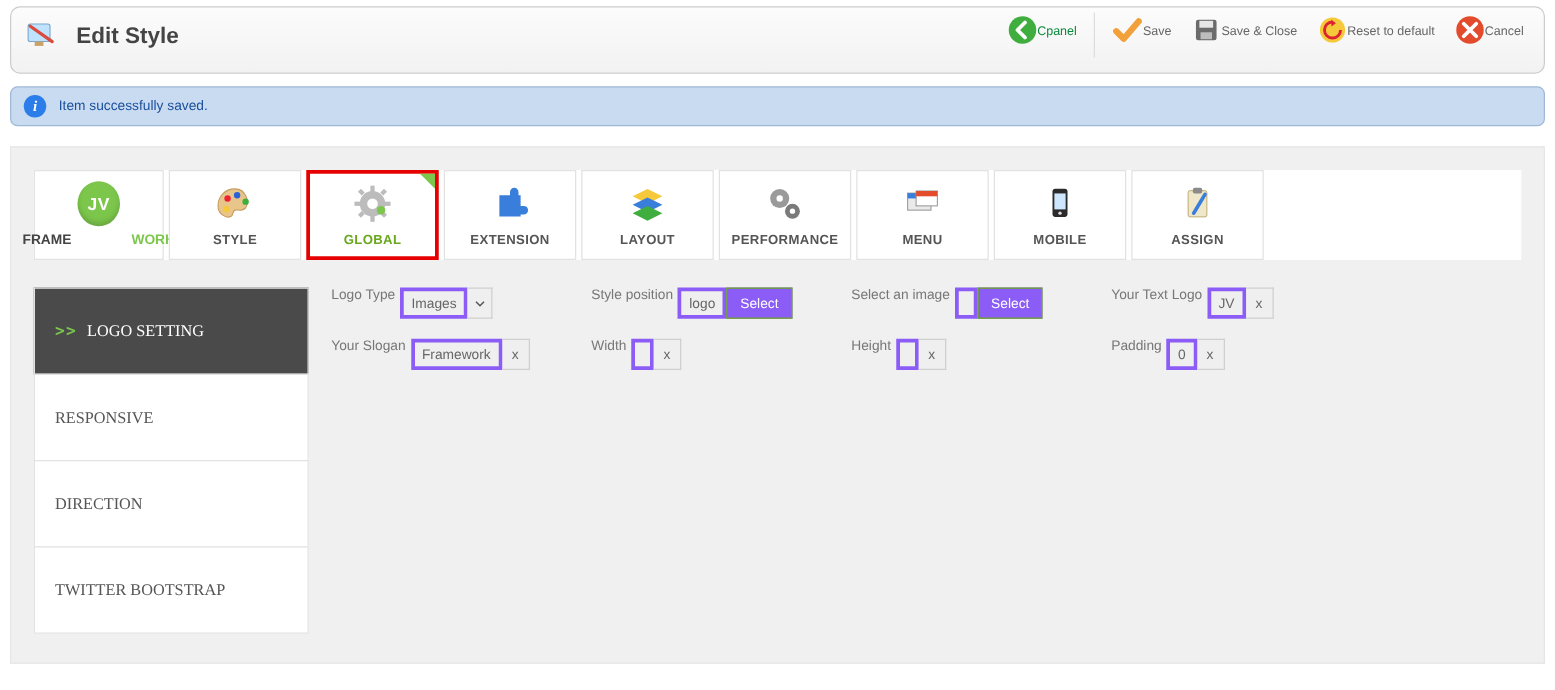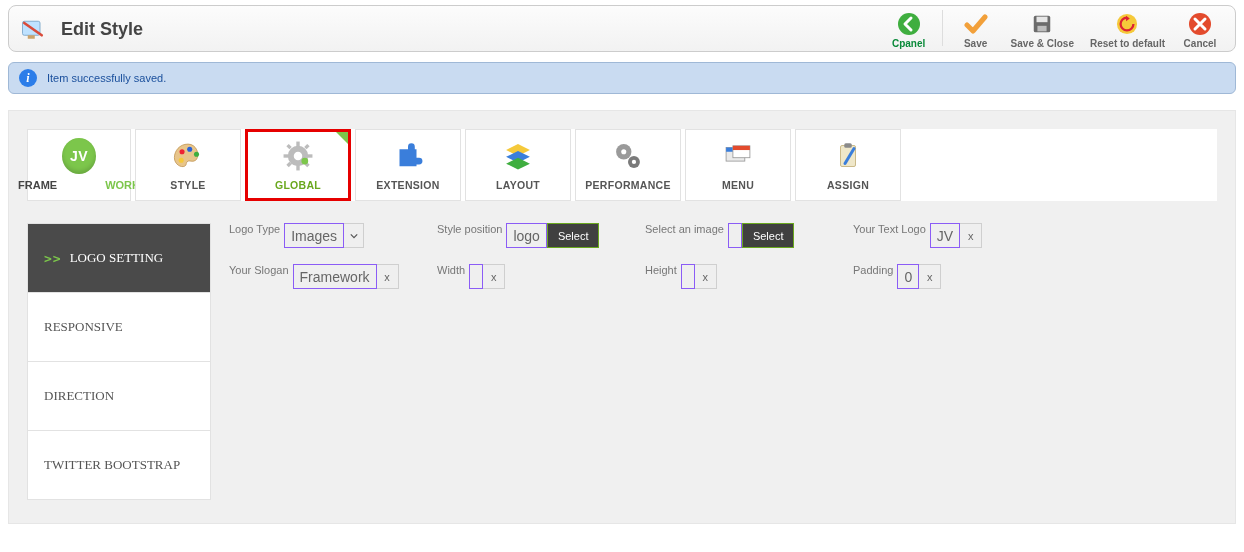--- a/index.html
+++ b/index.html
@@ -1,25 +1,25 @@
 <!DOCTYPE html>
 <html><head>
 <meta charset="utf-8">
 <style>
   * { box-sizing: border-box; margin: 0; padding: 0; }
   body { font-family: Arial, Helvetica, sans-serif; font-size: 12px; background: #fff; color: #333; }
 
   
-  .toolbar { display: flex; align-items: center; justify-content: space-between; border: 1px solid #ccc; border-radius: 8px; margin: 5px 8px 0; padding: 4px 10px 2px; background: linear-gradient(#fcfcfc,#f2f2f2); }
+  .toolbar { display: flex; align-items: center; justify-content: space-between; border: 1px solid #ccc; border-radius: 8px; margin: 5px 8px 0; padding: 4px 10px 12px; background: linear-gradient(#fcfcfc,#f2f2f2); }
   .toolbar-left { display: flex; align-items: center; gap: 14px; }
   .easel-icon { width: 28px; height: 28px; position: relative; }
   .easel-icon svg { width: 100%; height: 100%; }
   .page-title { font-size: 18px; font-weight: 600; color: #444; }
   .toolbar-right { display: flex; align-items: flex-start; gap: 4px; }
-  .tbtn { display: flex; flex-direction: column; align-items: center; justify-content: flex-start; min-width: 50px; padding: 2px 6px 0; cursor: pointer; text-align: right; font-weight: bold; }
+  .tbtn { display: flex; flex-direction: row; align-items: center; justify-content: flex-start; min-width: 50px; padding: 2px 6px 0; cursor: pointer; text-align: right; }
   .tbtn .ico { width: 24px; height: 24px; display: flex; align-items: center; justify-content: center; font-size: 18px; }
   .tbtn .lbl { font-size: 10px; margin-top: 2px; color: #666; }
   .tbtn.cpanel .lbl { color: #0a8a3a; }
   .sep { width: 1px; height: 36px; background: #ddd; margin: 0 4px; }
 
   
   .infobar { display: flex; align-items: center; gap: 10px; border: 1px solid #9fb8d6; border-radius: 6px; margin: 10px 8px 0; padding: 6px 10px; background: #c9dbf1; color: #1a4f9c; font-size: 11px; }
   .info-i { width: 18px; height: 18px; border-radius: 50%; background: #2b7de9; color: #fff; display: flex; align-items: center; justify-content: center; font-style: italic; font-weight: bold; font-family: Georgia, serif; font-size: 12px; }
 
   
@@ -32,33 +32,33 @@
   .tab.selected { border: 3px solid #e60000; }
   .tab.selected::after{ content:""; position:absolute; top:0; right:0; border-top:12px solid #7cc64b; border-left:12px solid transparent;}
   .tab.global .tab-label { color: #6aa81e; }
   .jv-logo { width:36px; height:36px; border-radius:50%; background:#7cc64b; color:#fff; display:flex; align-items:center; justify-content:center; font-weight:700; font-size:14px; letter-spacing:0.5px; position:relative; box-shadow: inset 0 -3px 4px rgba(0,0,0,.15);}
   .frame-label { font-size:11px; font-weight:700; }
   .frame-label .fw1{ color:#444; }
   .frame-label .fw2{ color:#7cc64b;padding-left:48px; }
 
   
   .body-row { display: flex; gap: 18px; margin-top: 22px; }
-  .sidebar { width: 184px; }
+  .sidebar { width: 220px; }
   .side-item { border: 1px solid #e2e2e2; background: #fff; height: 70px; display: flex; align-items: center; padding: 0 16px; font-family: Georgia, 'Times New Roman', serif; font-size: 13px; color: #555; cursor: pointer; margin-bottom: -1px;}
   .side-item.active { background: #4a4a4a; color: #fff; font-family: Georgia, serif; }
   .side-item.active::before { content: ">>"; color: #7cc64b; margin-right: 8px; font-weight: 700; font-family: monospace; letter-spacing: 1px;}
   .form-area { flex: 1; }
   .field-row { display: flex; gap: 20px; margin-bottom: 16px; }
   .field { width: 188px; display: flex; flex-direction: row; gap: 4px;}
   .field-label { font-size: 11px; color: #777; }
   .ctrl { display: flex; height: 25px; }
-  .ctrl .box { flex: 1; border: 1px solid #8b5cf6; background: #efefef; font-size: 14px; color: #666; padding: 0 6px; display: flex; align-items: center; overflow:hidden; white-space:nowrap;}
+  .ctrl .box { flex: 1; border: 3px solid #8b5cf6; background: #efefef; font-size: 11px; color: #666; padding: 0 6px; display: flex; align-items: center; overflow:hidden; white-space:nowrap;}
   .ctrl .caret-btn { width: 20px; border: 1px solid #cfcfcf; border-left: none; background: #efefef; display:flex; align-items:center; justify-content:center; cursor:pointer;}
   .ctrl .caret-btn svg{ width:8px; height:8px; }
-  .ctrl .sel-btn { border: 1px solid #6aa81e; background: #404040; color: #fff; font-size: 11px; padding: 0 10px; display:flex; align-items:center; cursor:pointer;}
+  .ctrl .sel-btn { border: 1px solid #6aa81e; background: #8b5cf6; color: #fff; font-size: 11px; padding: 0 10px; display:flex; align-items:center; cursor:pointer;}
   .ctrl .x-btn { width: 22px; border: 1px solid #cfcfcf; border-left: none; background: #efefef; display:flex; align-items:center; justify-content:center; color:#666; cursor:pointer; font-size:11px;}
 
 </style>
 </head>
 <body>
 
 <div class="toolbar">
   <div class="toolbar-left">
     <div class="easel-icon">
       <svg viewBox="0 0 32 32">
@@ -202,20 +202,30 @@
             <rect x="6" y="10" width="22" height="5" fill="#3a7edb"></rect>
             <rect x="14" y="8" width="20" height="14" fill="#fff" stroke="#999"></rect>
             <rect x="14" y="8" width="20" height="5" fill="#e34b2d"></rect>
           </svg>
       </div>
       <div class="tab-label">MENU</div>
     </div>
     <div class="tab">
       <div class="tab-icon">
         <svg viewBox="0 0 40 40" width="30" height="34">
+            <rect x="12" y="4" width="16" height="30" rx="3" fill="#2b2b2b"></rect>
+            <rect x="14" y="9" width="12" height="17" fill="#cfe6ff"></rect>
+            <circle cx="20" cy="30" r="1.8" fill="#ddd"></circle>
+          </svg>
+      </div>
+      <div class="tab-label">MOBILE</div>
+    </div>
+    <div class="tab">
+      <div class="tab-icon">
+        <svg viewBox="0 0 40 40" width="30" height="34">
             <rect x="10" y="6" width="20" height="28" rx="2" fill="#efe7c9" stroke="#bca76c"></rect>
             <rect x="15" y="3" width="10" height="6" rx="2" fill="#8a8a8a"></rect>
             <path d="M28 10 L16 30" stroke="#3a7edb" stroke-width="4" stroke-linecap="round"></path>
           </svg>
       </div>
       <div class="tab-label">ASSIGN</div>
     </div>
   </div>
 
   <div class="body-row">

